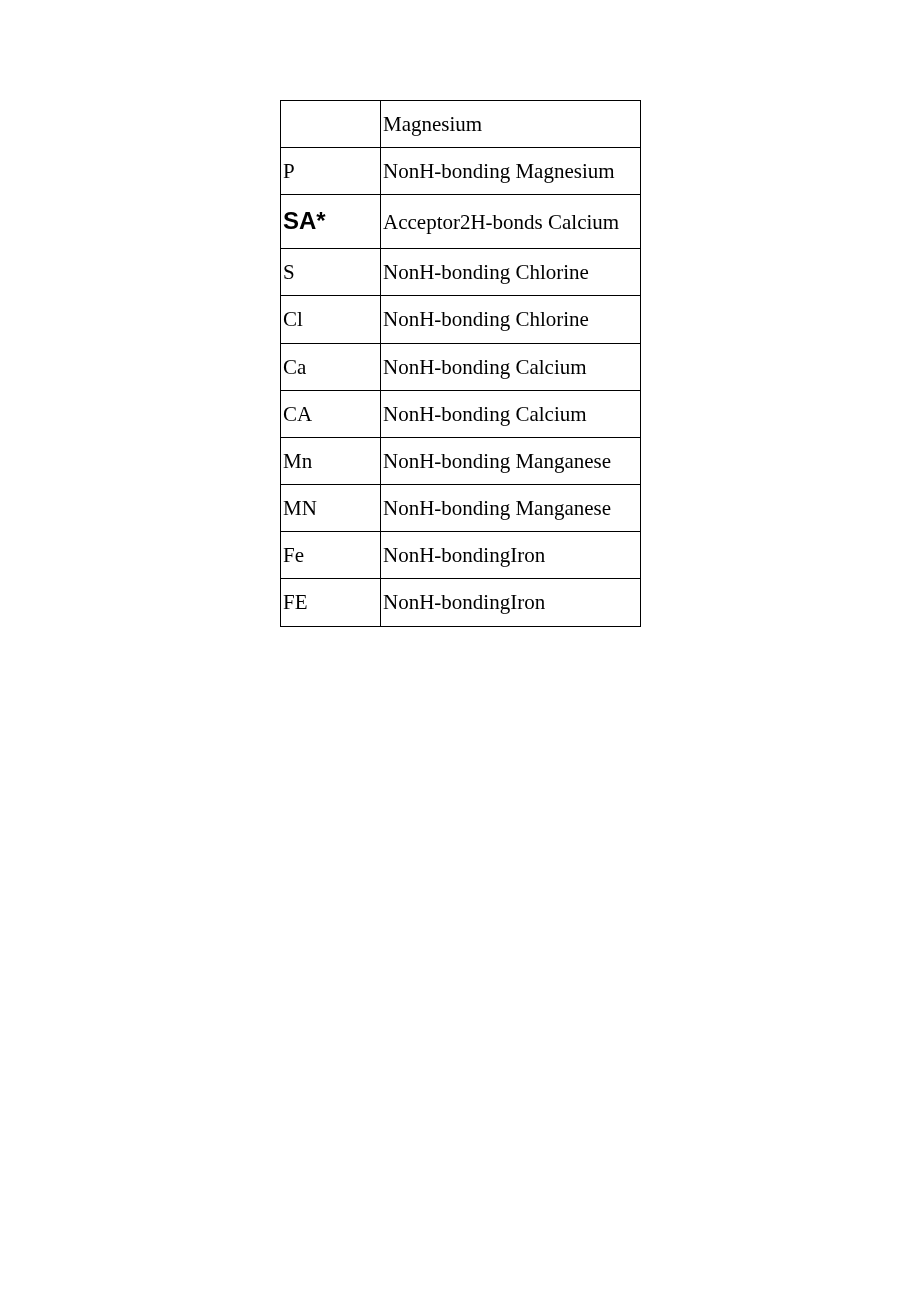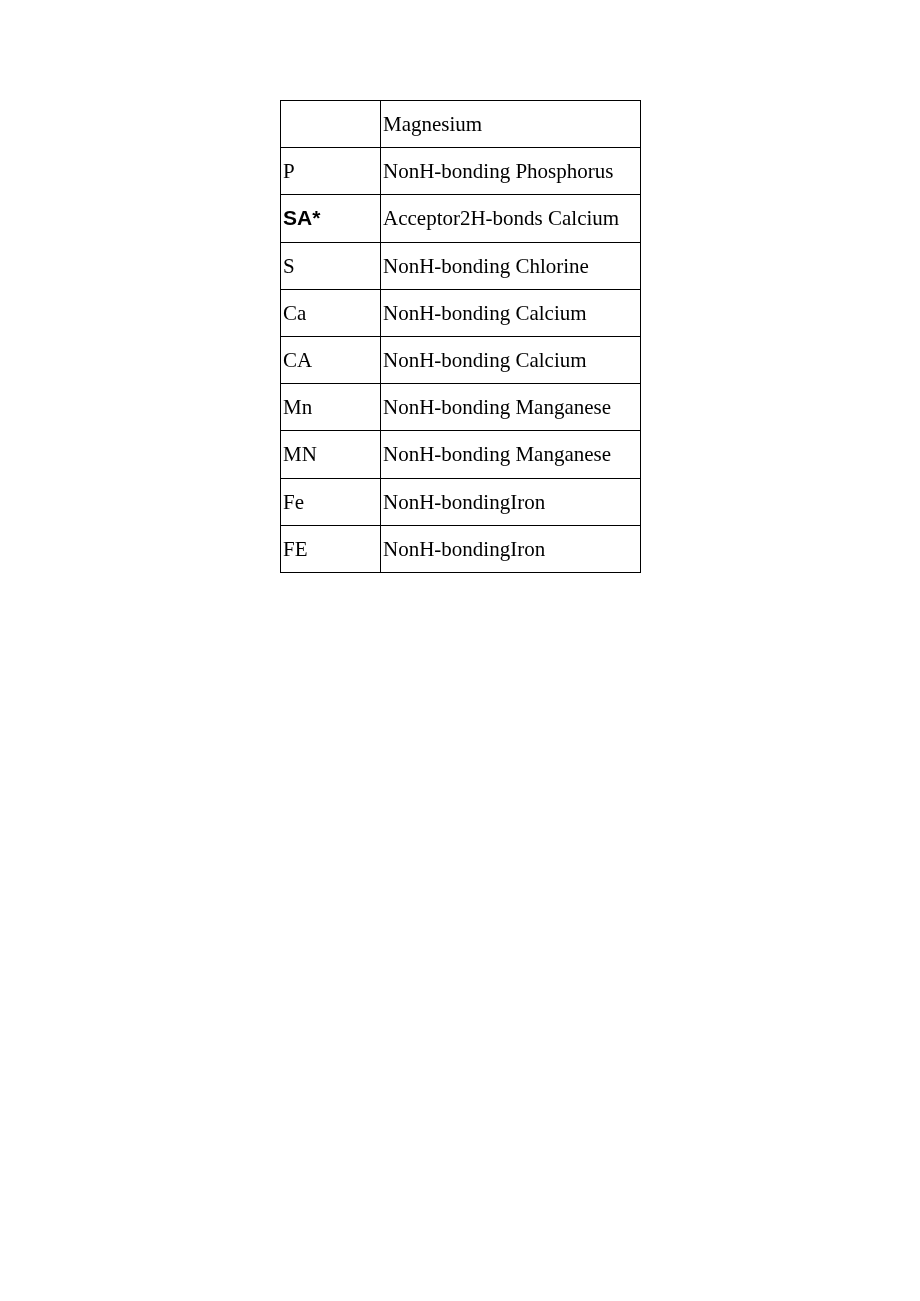--- a/index.html
+++ b/index.html
@@ -27,21 +27,21 @@
     border: 1px solid #000000;
     padding: 0 2px;
     vertical-align: middle;
     line-height: 2.2;
   }
   table.atom-table col.c1 { width: 100px; }
   table.atom-table col.c2 { width: 260px; }
   .bold-sans {
     font-family: Arial, Helvetica, sans-serif;
     font-weight: bold;
-    font-size: 21px;
+    font-size: 24px;
   }
   .hl {
     background: #ffff00;
   }
 </style>
 </head>
 <body>
 
 <div class="page">
   <table class="atom-table">
@@ -49,28 +49,32 @@
       <col class="c1">
       <col class="c2">
     </colgroup>
     <tbody>
       <tr>
         <td><span></span><span class="hl"></span></td>
         <td>Magnesium</td>
       </tr>
       <tr>
         <td><span>P</span><span class="hl"></span></td>
-        <td>NonH-bonding Phosphorus</td>
+        <td>NonH-bonding Magnesium</td>
       </tr>
       <tr>
         <td class="bold-sans"><span>SA*</span><span class="hl"></span></td>
         <td>Acceptor2H-bonds Calcium</td>
       </tr>
       <tr>
         <td><span>S</span><span class="hl"></span></td>
+        <td>NonH-bonding Chlorine</td>
+      </tr>
+      <tr>
+        <td><span>Cl</span><span class="hl"></span></td>
         <td>NonH-bonding Chlorine</td>
       </tr>
       <tr>
         <td><span>Ca</span><span class="hl"></span></td>
         <td>NonH-bonding Calcium</td>
       </tr>
       <tr>
         <td><span>CA</span><span class="hl"></span></td>
         <td>NonH-bonding Calcium</td>
       </tr>

